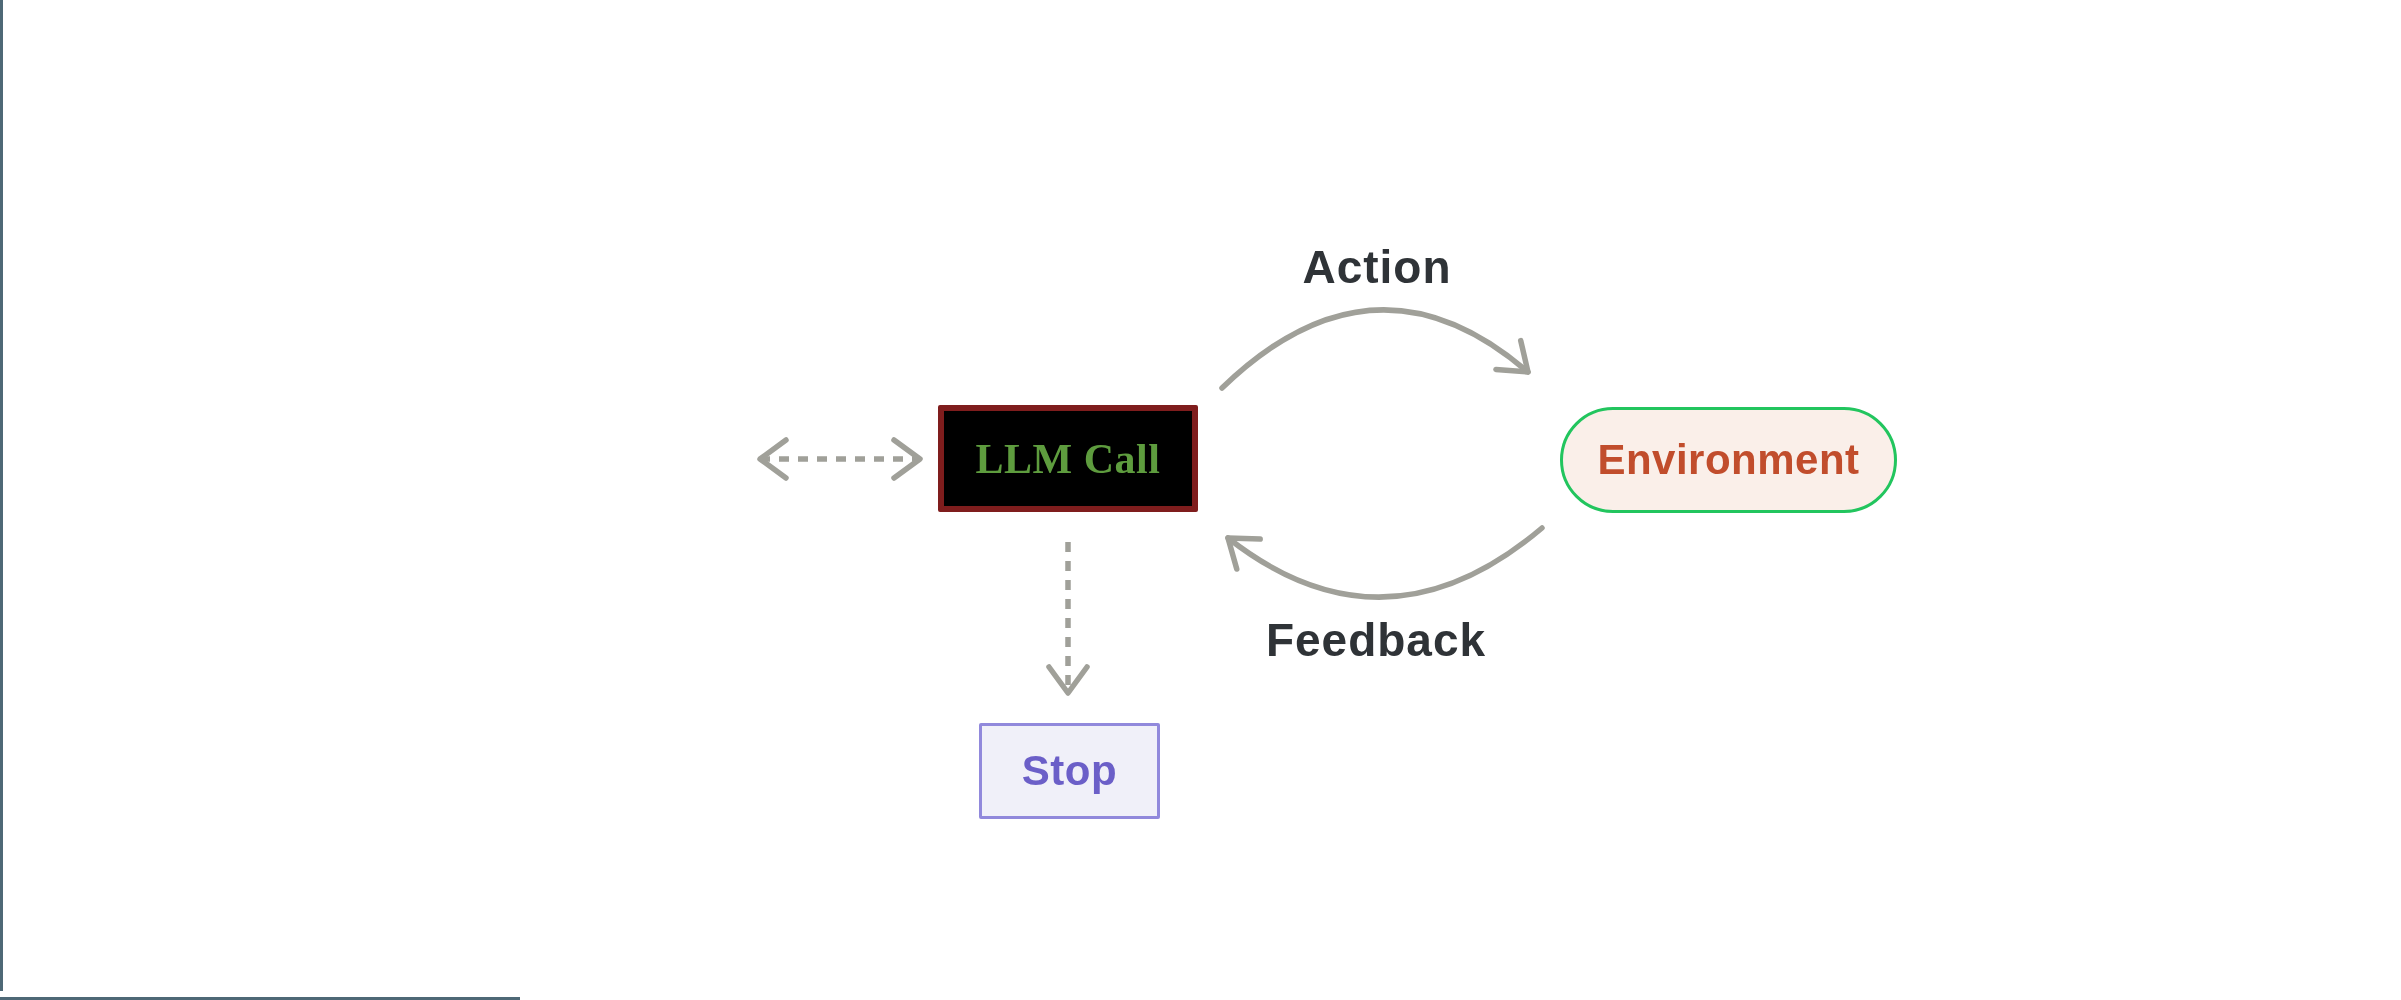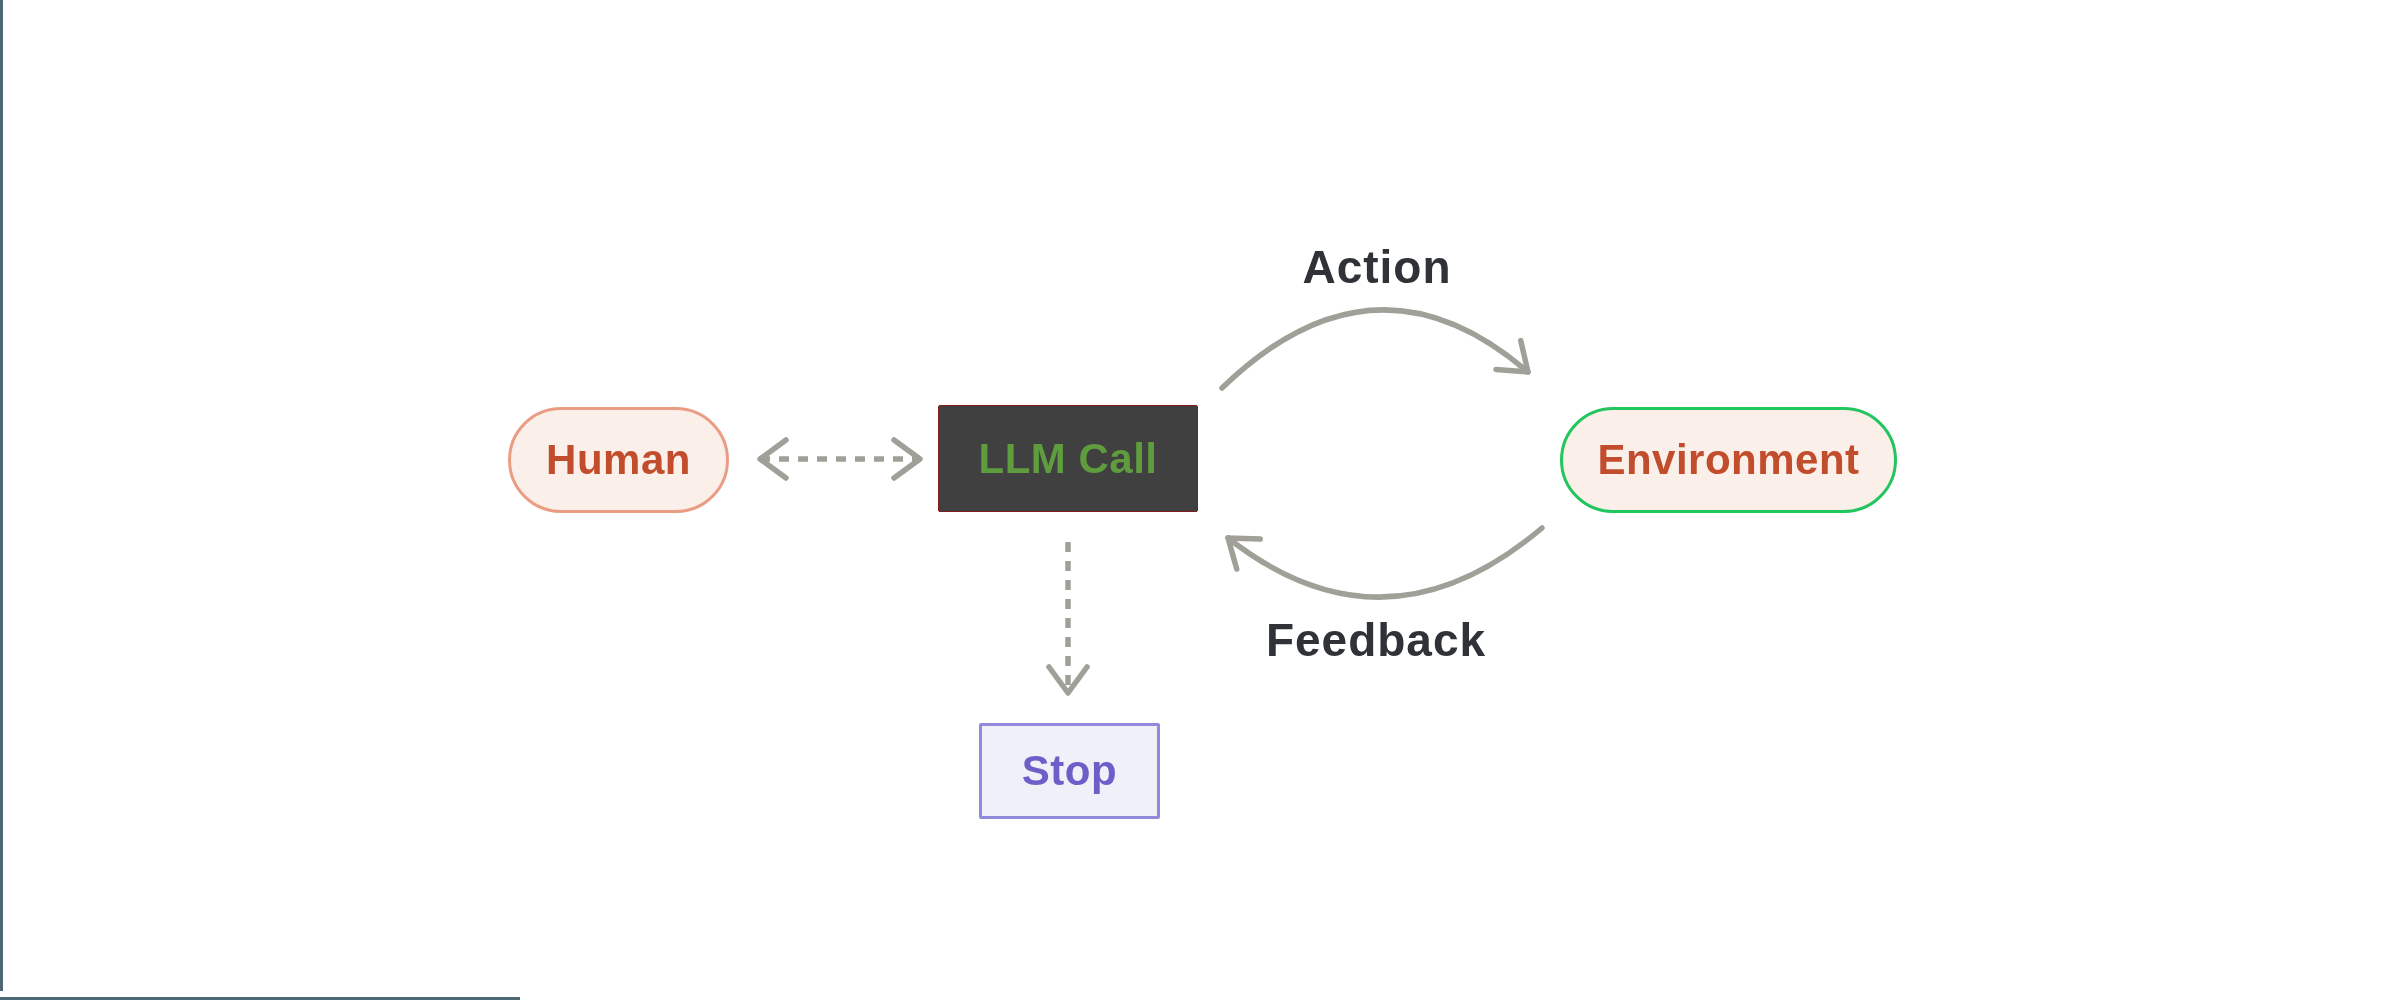--- a/index.html
+++ b/index.html
@@ -17,21 +17,21 @@
     position:absolute; display:flex; align-items:center; justify-content:center;
     box-sizing:border-box; font-weight:700; font-size:42px; letter-spacing:0.5px;
     white-space:nowrap;
   }
   .node-human {
     left:508px; top:407px; width:221px; height:106px;
     background:#FAEFE9; border:3px solid #EA9D83; border-radius:53px; color:#C14D2C;
   }
   .node-llm-call {
     left:938px; top:405px; width:260px; height:107px;
-    background:#404040; border:1px solid #7f1d1d; border-radius:2px; color:#5E9C3E;
+    background:#000000; border:6px solid #7f1d1d; border-radius:2px; color:#5E9C3E;font-family:Liberation Serif, serif;
   }
   .node-environment {
     left:1560px; top:407px; width:337px; height:106px;
     background:#FAEFE9; border:3px solid #22c55e; border-radius:53px; color:#C14D2C;
   }
   .node-stop {
     left:979px; top:723px; width:181px; height:96px;
     background:#F0F0F9; border:3px solid #9189DC; border-radius:2px; color:#6B5FC8;
   }
 
@@ -66,23 +66,20 @@
     
     <path d="M 1222 388 Q 1375 240 1528 372" fill="none" stroke="#A0A099" stroke-width="5.5" stroke-linecap="round" marker-end="url(#chev-end)"></path>
 
     
     <path d="M 1542 528 Q 1385 661 1228 538" fill="none" stroke="#A0A099" stroke-width="5.5" stroke-linecap="round" marker-end="url(#chev-end)"></path>
 
     
     <path d="M 1068 542 V 693" fill="none" stroke="#A0A099" stroke-width="5.5" stroke-dasharray="10 9" marker-end="url(#chev-end)"></path>
   </svg>
 
-  <div class="node node-human">
-    <span>Human</span>
-  </div>
 
   <div class="node node-llm-call">
     <span>LLM Call</span>
   </div>
 
   <div class="node node-environment">
     <span>Environment</span>
   </div>
 
   <div class="node node-stop">

